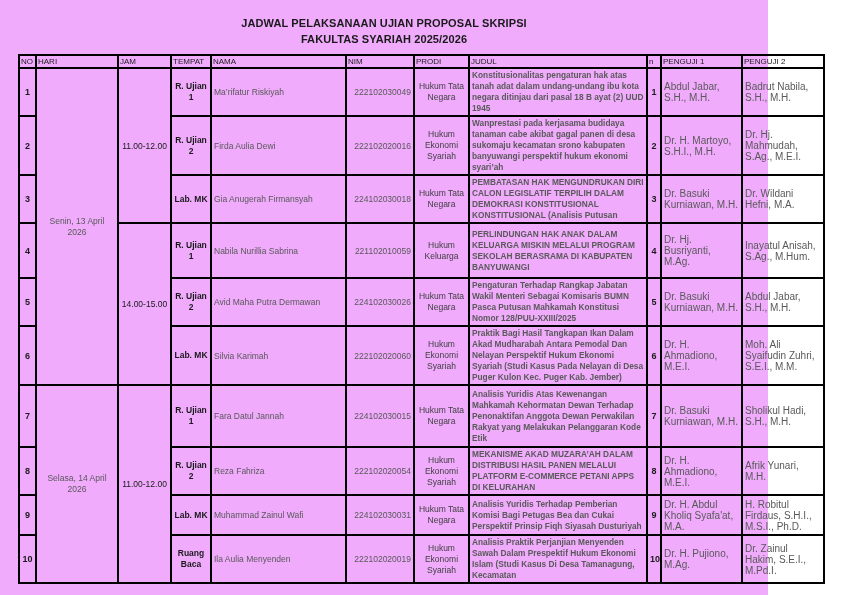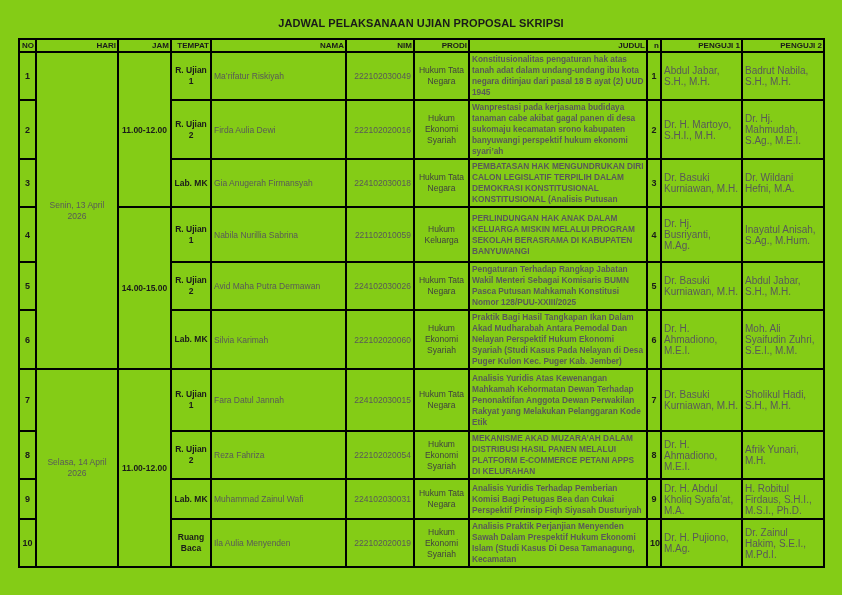--- a/index.html
+++ b/index.html
@@ -1,21 +1,21 @@
 <!DOCTYPE html>
 <html><head>
 <meta charset="utf-8">
 <style>
   html,body{margin:0;padding:0;background:#ffffff;}
   body{
     width:842px;height:595px;overflow:hidden;
     font-family:"Liberation Sans","DejaVu Sans",sans-serif;
     color:#000;
   }
-  .page{width:842px;height:595px;position:relative;background:#84cc16;}
+  .page{width:768px;height:595px;position:relative;background:#f0abfc;}
   .doc-title{
     text-align:center;
     padding-top:15px;
     font-weight:bold;
     font-size:11px;
     line-height:16px;
     color:#1a1a1a;
     letter-spacing:0.1px;
   }
   table.schedule{
@@ -25,50 +25,51 @@
     width:807px;
   }
   table.schedule th, table.schedule td{
     border:2px solid #000;
     overflow:hidden;
     vertical-align:middle;
     padding:1px 2px;
   }
   table.schedule th{
     font-size:8px;
-    font-weight:bold;
-    text-align:right;
+    font-weight:normal;
+    text-align:left;
     height:11px;
     padding:0 1px;
     color:#1a1a1a;
     margin-left:30px;
   }
   
   .w-no{width:17px;}  .w-hari{width:82px;} .w-jam{width:53px;}
   .w-tempat{width:40px;} .w-nama{width:135px;} .w-nim{width:68px;}
   .w-prodi{width:55px;} .w-judul{width:178px;} .w-n{width:14px;}
   .w-p1{width:81px;} .w-p2{width:82px;}
 
   td.no{font-size:9px;font-weight:bold;text-align:center;color:#1a1a1a;}
   td.hari{font-size:8.5px;text-align:center;color:#595959;line-height:11px;}
-  td.jam{font-size:8.5px;font-weight:bold;text-align:center;color:#1a1a1a;}
+  td.jam{font-size:8.5px;font-weight:normal;text-align:center;color:#1a1a1a;}
   td.tempat{font-size:8.5px;font-weight:bold;text-align:center;color:#1a1a1a;line-height:11px;margin-left:36px;}
   td.nama{font-size:8.5px;text-align:left;color:#595959;padding-left:3px;}
   td.nim{font-size:8.5px;text-align:right;color:#595959;padding-right:3px;margin-left:18px;}
   td.prodi{font-size:8.5px;font-weight:normal;text-align:center;color:#404040;line-height:11px;}
   td.judul{font-size:8.3px;font-weight:bold;text-align:left;color:#595959;line-height:11px;padding-left:3px;padding-right:2px;}
   td.ncol{font-size:9px;font-weight:bold;text-align:center;color:#1a1a1a;padding:0;}
   td.penguji{font-size:10px;text-align:left;color:#595959;line-height:11px;padding-left:4px;}
 </style>
 </head>
 <body>
 
 <div class="page">
   <div class="doc-title">
     <div>JADWAL PELAKSANAAN UJIAN PROPOSAL SKRIPSI</div>
+    <div>FAKULTAS SYARIAH 2025/2026</div>
   </div>
 
   <table class="schedule">
     <colgroup>
       <col class="w-no">
         <col class="w-hari">
         <col class="w-jam">
         <col class="w-tempat">
       <col class="w-nama">
         <col class="w-nim">

